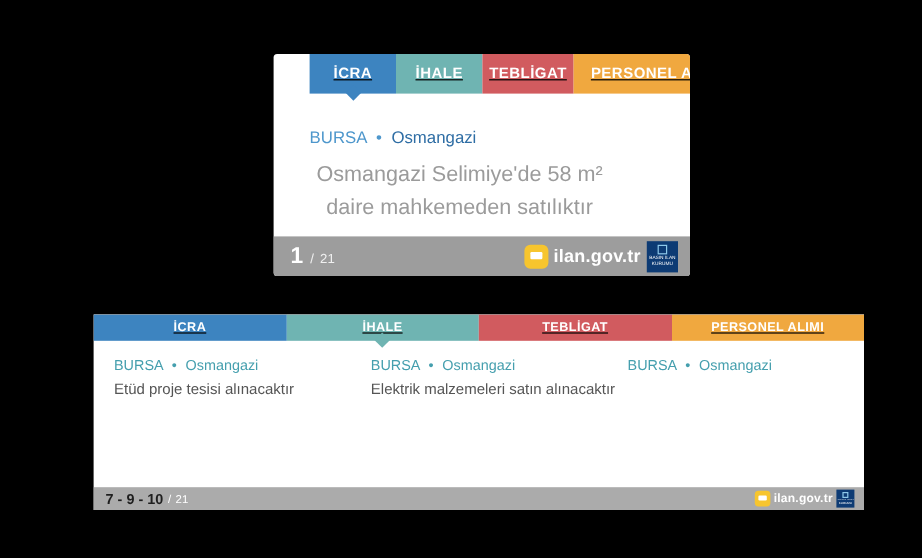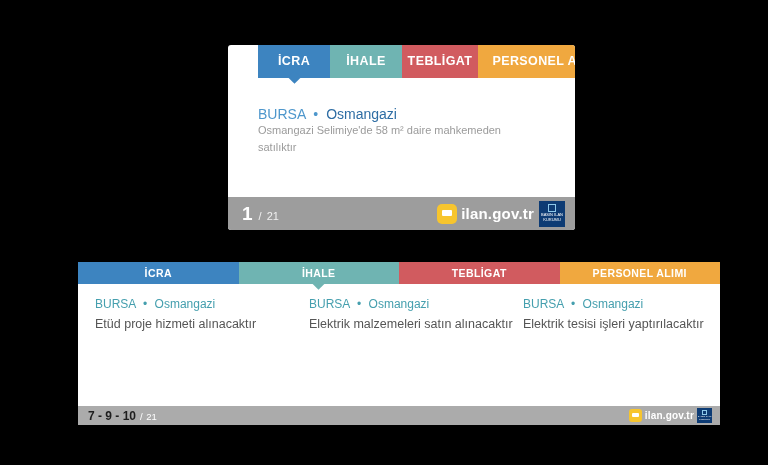--- a/index.html
+++ b/index.html
@@ -7,39 +7,39 @@
   .stage {
     position: relative; width: 768px; height: 465px; overflow: hidden;
     background: #000;
     font-family: "Liberation Sans", "DejaVu Sans", sans-serif;
   }
   .card { position: absolute; background: #fff; overflow: hidden; }
   .card-top { left: 228px; top: 45px; width: 347px; height: 185px; border-radius: 3px; }
   .card-bottom { left: 78px; top: 262px; width: 642px; height: 163px; }
 
   
-  .tabs { display: flex; }
+  .tabs { display: flex; text-decoration: underline; }
   .tab { position: relative; color: #fff; font-weight: bold; text-align: center; cursor: pointer; }
   .tabs-top { margin-left: 30px; width: 390px; height: 33px; }
   .tabs-top .tab { flex: 0 0 auto; height: 33px; line-height: 33px; font-size: 12.5px; letter-spacing: .4px; }
   .tw1 { width: 72px; } .tw2 { width: 72px; } .tw3 { width: 76px; } .tw4 { width: 140px; }
   .tabs-bottom { height: 22px; }
   .tabs-bottom .tab { flex: 1 1 0; height: 22px; line-height: 22px; font-size: 10.5px; letter-spacing: .4px; }
   .pointer {
     position: absolute; left: 50%; bottom: -4px; width: 9px; height: 9px;
     margin-left: -4.5px; transform: rotate(45deg); background: inherit; z-index: 3;
   }
 
   
   .content-top { padding: 28px 30px 0 30px; }
   .loc { white-space: nowrap; }
   .loc .dot { margin: 0 4px; }
   .loc .district { font-weight: normal; }
   .loc-top { font-size: 14px; }
-  .headline { font-size: 11px; line-height: 1.5; width: 250px; }
+  .headline { margin-top: 10px; font-size: 18px; line-height: 1.5; width: 250px; text-align: center; }
 
   
   .items { display: flex; padding-top: 13px; }
   .item { width: 214px; padding-left: 17px; cursor: pointer; }
   .loc-bt { font-size: 12px; }
   .item-title { margin-top: 6px; font-size: 12.5px; white-space: nowrap; }
 
   
   .footer { position: absolute; left: 0; right: 0; bottom: 0; display: flex; align-items: center; }
   .footer-top { height: 33px; padding: 0 10px 0 14px; }
@@ -140,37 +140,36 @@
       </div>
     </div>
 
     <div class="items">
       <div class="item">
         <div class="loc loc-bt">
           <span class="city" style="color: rgb(69, 159, 174);">BURSA</span>
           <span class="dot" style="color: rgb(69, 159, 174);">•</span>
           <span class="district" style="color: rgb(69, 159, 174);">Osmangazi</span>
         </div>
-        <div class="item-title" style="color: rgb(85, 85, 85);">Etüd proje hizmeti alınacaktır</div>
+        <div class="item-title" style="color: rgb(85, 85, 85);">Etüd proje tesisi alınacaktır</div>
       </div>
       <div class="item">
         <div class="loc loc-bt">
           <span class="city" style="color: rgb(69, 159, 174);">BURSA</span>
           <span class="dot" style="color: rgb(69, 159, 174);">•</span>
           <span class="district" style="color: rgb(69, 159, 174);">Osmangazi</span>
         </div>
         <div class="item-title" style="color: rgb(85, 85, 85);">Elektrik malzemeleri satın alınacaktır</div>
       </div>
       <div class="item">
         <div class="loc loc-bt">
           <span class="city" style="color: rgb(69, 159, 174);">BURSA</span>
           <span class="dot" style="color: rgb(69, 159, 174);">•</span>
           <span class="district" style="color: rgb(69, 159, 174);">Osmangazi</span>
         </div>
-        <div class="item-title" style="color: rgb(85, 85, 85);">Elektrik tesisi işleri yaptırılacaktır</div>
       </div>
     </div>
 
     <div class="footer footer-bottom" style="background-color: rgb(171, 171, 171);">
       <span class="pg-pages">7 - 9 - 10</span>
       <span class="pg-rest-sm">
         <span>/</span>
         <span>21</span>
       </span>
       <div class="logo logo-sm">

